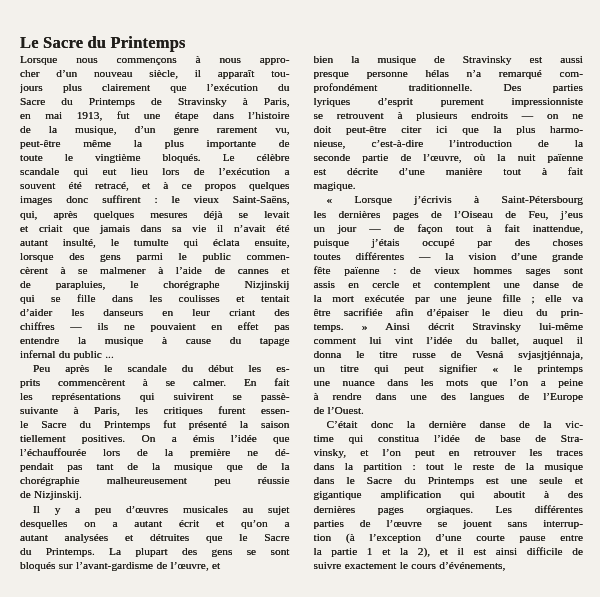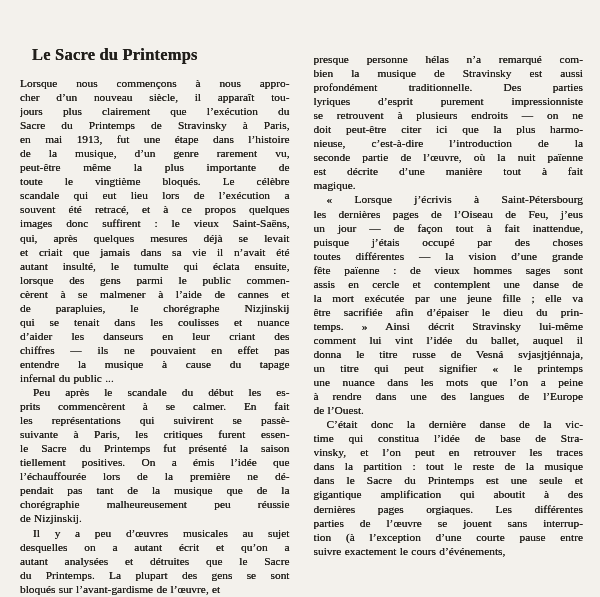--- a/index.html
+++ b/index.html
@@ -20,21 +20,21 @@
     padding: 33px 17px 0 20px;
     display: grid;
     grid-template-columns: 1fr 1fr;
     column-gap: 24px;
     color: var(--ink, #211f1b);
   }
   .title {
     font-size: 16.5px;
     line-height: 19px;
     font-weight: bold;
-    margin: 12px;
+    margin: 0;
     letter-spacing: 0.2px;
     text-shadow: 0 0 0.4px currentColor;
   }
   .col-right {
     padding-top: 19px;
   }
   .lines .line {
     font-size: 11.4px;
     line-height: 14.05px;
     height: 14.05px;
@@ -68,21 +68,21 @@
         <div class="line">toute le vingtième bloqués.  Le célèbre</div>
         <div class="line">scandale qui eut lieu lors de l’exécution a</div>
         <div class="line">souvent été retracé, et à ce propos quelques</div>
         <div class="line">images donc suffirent : le vieux Saint-Saëns,</div>
         <div class="line">qui, après quelques mesures déjà se levait</div>
         <div class="line">et criait que jamais dans sa vie il n’avait été</div>
         <div class="line">autant insulté, le tumulte qui éclata ensuite,</div>
         <div class="line">lorsque des gens parmi le public commen-</div>
         <div class="line">cèrent à se malmener à l’aide de cannes et</div>
         <div class="line">de parapluies, le chorégraphe Nizjinskij</div>
-        <div class="line">qui se tenait dans les coulisses et nuance</div>
+        <div class="line">qui se fille dans les coulisses et tentait</div>
         <div class="line">d’aider les danseurs en leur criant des</div>
         <div class="line">chiffres — ils ne pouvaient en effet pas</div>
         <div class="line">entendre la musique à cause du tapage</div>
         <div class="line last">infernal du public ...</div>
         <div class="line indent">Peu après le scandale du début les es-</div>
         <div class="line">prits commencèrent à se calmer.  En fait</div>
         <div class="line">les représentations qui suivirent se passè-</div>
         <div class="line">suivante à Paris, les critiques furent essen-</div>
         <div class="line">le Sacre du Printemps fut présenté la saison</div>
         <div class="line">tiellement positives.  On a émis l’idée que</div>
@@ -92,22 +92,22 @@
         <div class="line last">de Nizjinskij.</div>
         <div class="line indent">Il y a peu d’œuvres musicales au sujet</div>
         <div class="line">desquelles on a autant écrit et qu’on a</div>
         <div class="line">autant analysées et détruites que le Sacre</div>
         <div class="line">du Printemps.  La plupart des gens se sont</div>
         <div class="line last">bloqués sur l’avant-gardisme de l’œuvre, et</div>
       </div>
   </div>
   <div class="column col-right">
     <div class="lines">
+        <div class="line">bien la musique de Stravinsky est aussi</div>
         <div class="line">presque personne hélas n’a remarqué com-</div>
-        <div class="line">bien la musique de Stravinsky est aussi</div>
         <div class="line">profondément traditionnelle.  Des parties</div>
         <div class="line">lyriques d’esprit purement impressionniste</div>
         <div class="line">se retrouvent à plusieurs endroits — on ne</div>
         <div class="line">doit peut-être citer ici que la plus harmo-</div>
         <div class="line">nieuse, c’est-à-dire l’introduction de la</div>
         <div class="line">seconde partie de l’œuvre, où la nuit païenne</div>
         <div class="line">est décrite d’une manière tout à fait</div>
         <div class="line last">magique.</div>
         <div class="line indent">« Lorsque j’écrivis à Saint-Pétersbourg</div>
         <div class="line">les dernières pages de l’Oiseau de Feu, j’eus</div>
@@ -127,16 +127,17 @@
         <div class="line last">de l’Ouest.</div>
         <div class="line indent">C’était donc la dernière danse de la vic-</div>
         <div class="line">time qui constitua l’idée de base de Stra-</div>
         <div class="line">vinsky, et l’on peut en retrouver les traces</div>
         <div class="line">dans la partition : tout le reste de la musique</div>
         <div class="line">dans le Sacre du Printemps est une seule et</div>
         <div class="line">gigantique amplification qui aboutit à des</div>
         <div class="line">dernières pages orgiaques.  Les différentes</div>
         <div class="line">parties de l’œuvre se jouent sans interrup-</div>
         <div class="line">tion (à l’exception d’une courte pause entre</div>
+        <div class="line">la partie 1 et la 2), et il est ainsi difficile de</div>
         <div class="line last">suivre exactement le cours d’événements,</div>
       </div>
   </div>
 </div>
 
 </body></html>

